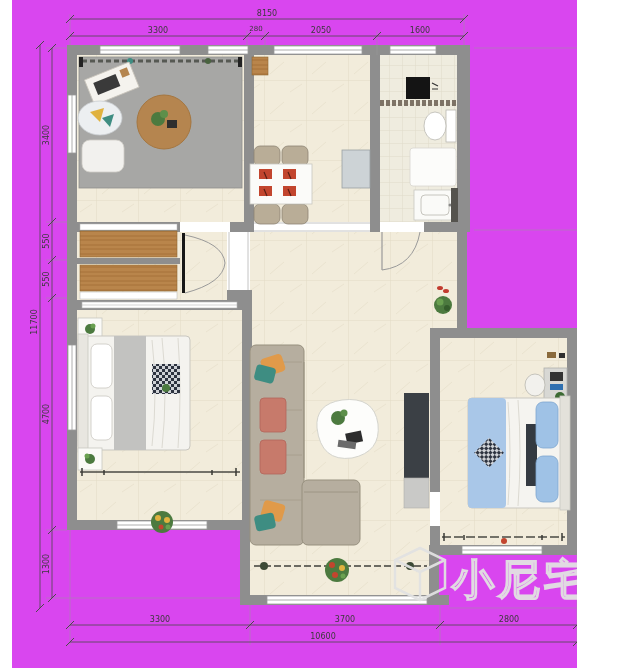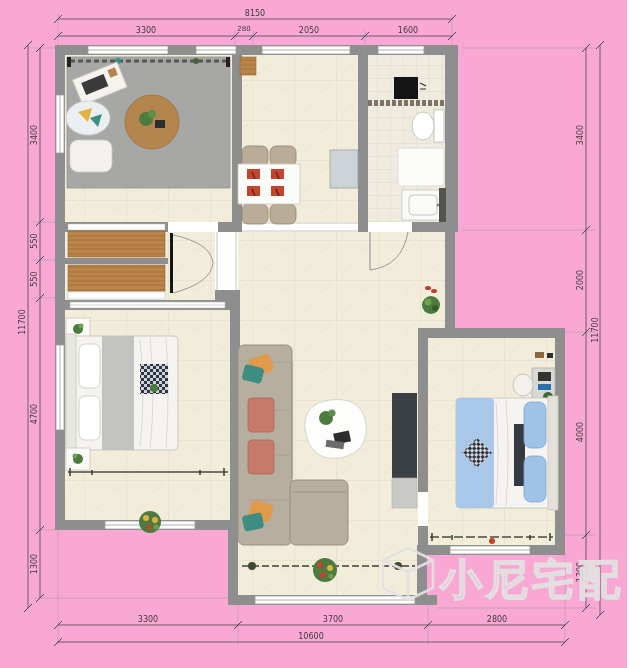--- a/index.html
+++ b/index.html
@@ -1,17 +1,17 @@
 <!DOCTYPE html>
 <html><head>
 <meta charset="utf-8">
 <style>
   html,body{margin:0;padding:0;background:#ffffff;}
-  .stage{position:relative;width:627px;height:668px;background:#f9a8d4;overflow:hidden;
-         font-family:"DejaVu Sans", sans-serif;}
+  .stage{position:relative;width:565px;height:668px;background:#d946ef;overflow:hidden;
+         font-family:"DejaVu Sans", sans-serif;margin-left:12px;}
   svg{display:block}
   text{font-family:"DejaVu Sans", sans-serif;}
   .dimtxt{font-size:8px;}
   .dimtxt-small{font-size:7px;}
   .wm-text{font-size:42px;font-weight:bold;letter-spacing:4px;}
 </style>
 </head>
 <body>
 
 <div class="stage">

